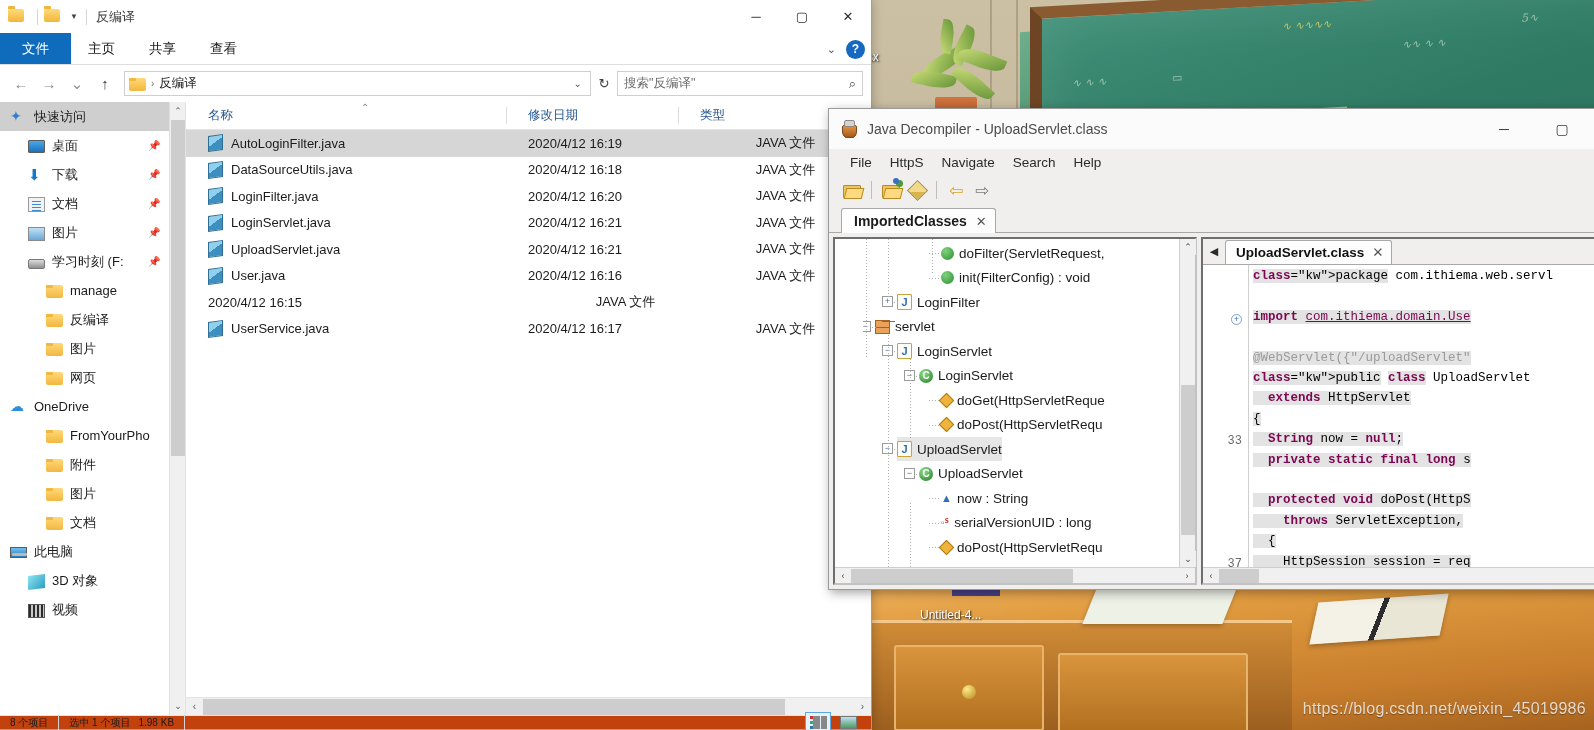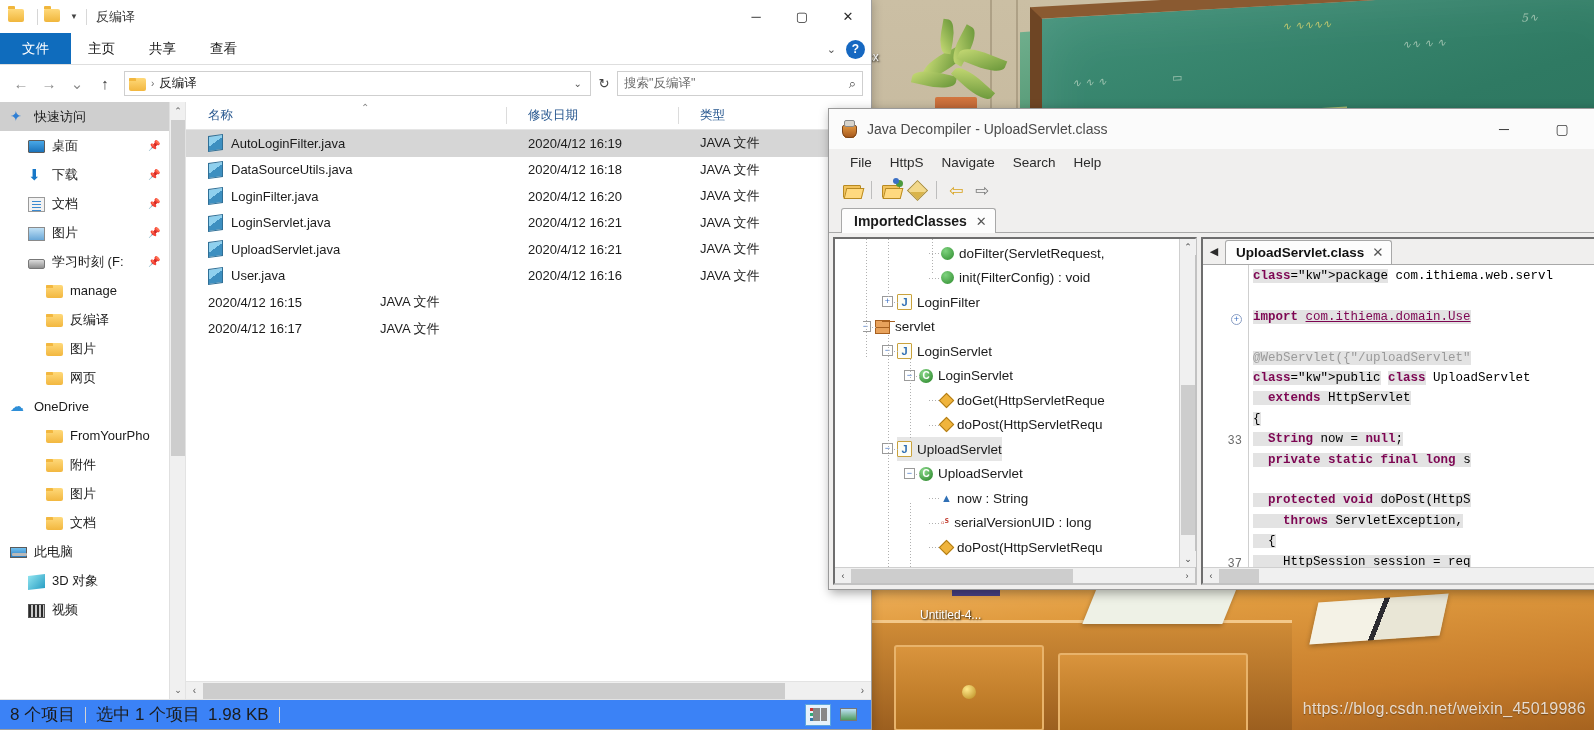--- a/index.html
+++ b/index.html
@@ -234,39 +234,39 @@
   .col-type { flex:1; }
   .sortmark { position:absolute; left:175px; top:0px; font-size:10px; color:#888; }
 
   .filelist { flex:1; overflow:hidden; position:relative; }
   .frow {
     height:26.5px; display:flex; align-items:center; font-size:13px; color:#1b1b1b;
   }
   .frow.sel { background:#d6d6d6; }
   .fname { width:320px; padding-left:22px; display:flex; align-items:center; gap:8px; }
   .fdate { width:172px; padding-left:22px; color:#1b1b1b; }
-  .ftype { flex:1; padding-left:22px; color:#1b1b1b;}
+  .ftype { flex:1; padding-left:22px; color:#1b1b1b;text-align:center;}
   .javaico {
     width:15px; height:16px; flex:none;
     background:linear-gradient(150deg,#8fd0ee 0 45%, #3d8fc0 45% 100%);
     transform: skewY(-8deg);
     border:1px solid #2f6f96;
   }
 
   .hscroll {
     height:18px; background:#f0f0f0; display:flex; align-items:center; flex:none;
     border-top:1px solid #e3e3e3;
   }
   .hs-arrow { width:17px; text-align:center; font-size:10px; color:#5a5a5a;}
   .hs-track { flex:1; height:16px; position:relative; }
   .hs-thumb { position:absolute; left:0; top:0; height:16px; width:582px; background:#cdcdcd;}
 
   .statusbar {
-    height:30px; border-top:1px solid #e3e3e3; display:flex; align-items:center;
-    font-size:17px; color:#1b1b1b; padding-left:10px; gap:0; flex:none; background:#3b82f6;
+    height:14px; border-top:1px solid #e3e3e3; display:flex; align-items:center;
+    font-size:10px; color:#1b1b1b; padding-left:10px; gap:0; flex:none; background:#c2410c;
   }
   .sb-sep { width:1px; height:16px; background:#d3d3d3; margin:0 10px; }
   .sb-views { margin-left:auto; display:flex; gap:4px; padding-right:10px; }
   .vbtn { width:26px; height:22px; display:flex; align-items:center; justify-content:center; }
   .vbtn.on { border:1px solid #5ca5de; background:#e6f2fb; }
   .v-details{ width:17px;height:13px; background:
       linear-gradient(90deg, transparent 0 3px, #888 3px 10px, transparent 10px 11px, #888 11px 17px);
       position:relative;}
   .v-details:before{content:"";position:absolute;left:0;top:0;width:3px;height:3px;background:#c33;box-shadow:0 5px 0 #3a7, 0 10px 0 #37a;}
   .v-thumb{ width:17px;height:13px;background:linear-gradient(180deg,#bfe0f5,#4e9b5e); border:1px solid #777;}
@@ -637,20 +637,24 @@
               <span>User.java</span>
             </div>
             <div class="fdate">2020/4/12 16:16</div>
             <div class="ftype">JAVA 文件</div>
           </div>
           <div class="frow">
             <div class="fdate">2020/4/12 16:15</div>
             <div class="ftype">JAVA 文件</div>
           </div>
           <div class="frow">
+            <div class="fname">
+              <span class="javaico"></span>
+              <span>UserService.java</span>
+            </div>
             <div class="fdate">2020/4/12 16:17</div>
             <div class="ftype">JAVA 文件</div>
           </div>
         </div>
       <div class="hscroll">
         <div class="hs-arrow">‹</div>
         <div class="hs-track">
             <div class="hs-thumb"></div>
           </div>
         <div class="hs-arrow">›</div>

